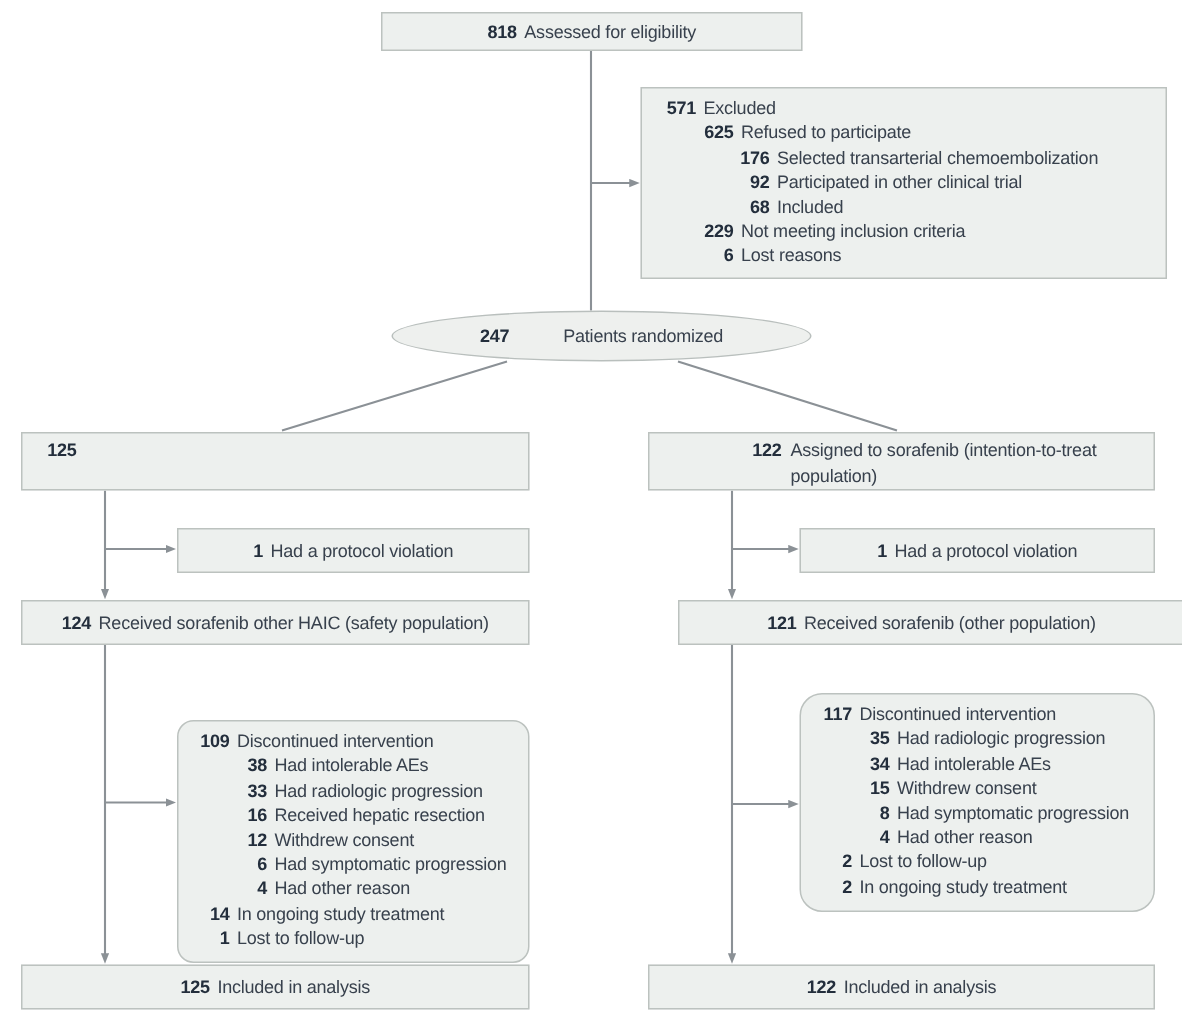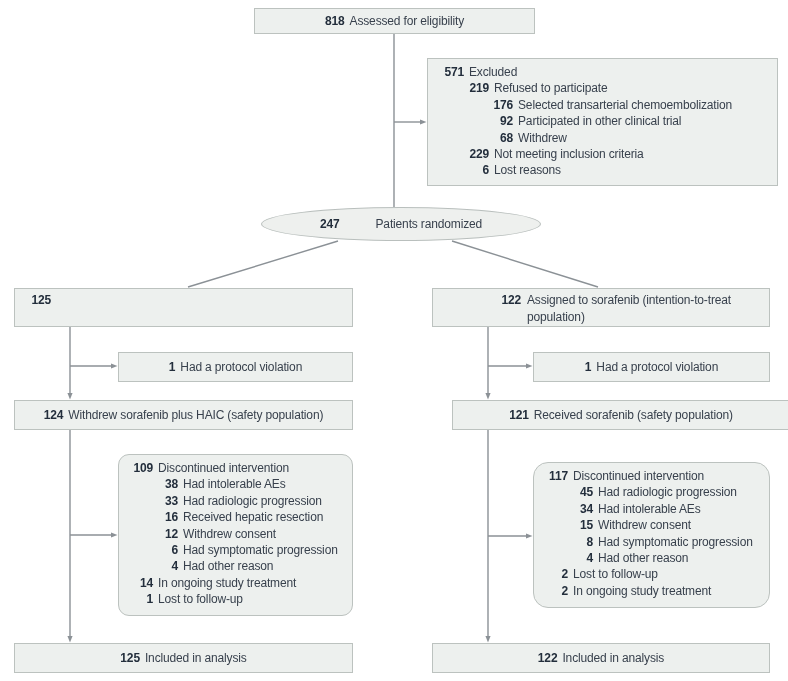--- a/index.html
+++ b/index.html
@@ -59,34 +59,34 @@
     <span class="num">818</span>
     <span>Assessed for eligibility</span>
   </div>
 
   <div class="node pad" style="left:427px; top:58px; width:351px; height:128px;">
     <div class="row lvl0">
       <span class="num">571</span>
       <span class="txt">Excluded</span>
     </div>
     <div class="row lvl1">
-      <span class="num">219</span>
+      <span class="num">625</span>
       <span class="txt">Refused to participate</span>
     </div>
     <div class="row lvl2">
       <span class="num">176</span>
       <span class="txt">Selected transarterial chemoembolization</span>
     </div>
     <div class="row lvl2">
       <span class="num">92</span>
       <span class="txt">Participated in other clinical trial</span>
     </div>
     <div class="row lvl2">
       <span class="num">68</span>
-      <span class="txt">Withdrew</span>
+      <span class="txt">Included</span>
     </div>
     <div class="row lvl1">
       <span class="num">229</span>
       <span class="txt">Not meeting inclusion criteria</span>
     </div>
     <div class="row lvl1">
       <span class="num">6</span>
       <span class="txt">Lost reasons</span>
     </div>
   </div>
@@ -100,24 +100,24 @@
     <span class="num">125</span>
   </div>
 
   <div class="node center" style="left:118px; top:352px; width:235px; height:30px;">
     <span class="num">1</span>
     <span>Had a protocol violation</span>
   </div>
 
   <div class="node center" style="left:14px; top:400px; width:339px; height:30px;">
     <span class="num">124</span>
-    <span>Withdrew sorafenib plus HAIC (safety population)</span>
-  </div>
-
-  <div class="node pad" style="left:118px; top:454px; width:235px; height:162px; padding-left:6px; padding-right:6px;border-radius:11px;">
+    <span>Received sorafenib other HAIC (safety population)</span>
+  </div>
+
+  <div class="node pad" style="left:118px; top:480px; width:235px; height:162px; padding-left:6px; padding-right:6px;border-radius:11px;">
     <div class="row lvl0">
       <span class="num">109</span>
       <span class="txt">Discontinued intervention</span>
     </div>
     <div class="row lvl1">
       <span class="num">38</span>
       <span class="txt">Had intolerable AEs</span>
     </div>
     <div class="row lvl1">
       <span class="num">33</span>
@@ -159,30 +159,30 @@
     <span class="txt">Assigned to sorafenib (intention-to-treat population)</span>
   </div>
 
   <div class="node center" style="left:533px; top:352px; width:237px; height:30px;">
     <span class="num">1</span>
     <span>Had a protocol violation</span>
   </div>
 
   <div class="node center" style="left:452px; top:400px; width:338px; height:30px;">
     <span class="num">121</span>
-    <span>Received sorafenib (safety population)</span>
+    <span>Received sorafenib (other population)</span>
   </div>
 
   <div class="node pad" style="left:533px; top:462px; width:237px; height:146px; padding-left:6px; padding-right:6px;border-radius:15px;">
     <div class="row lvl0">
       <span class="num">117</span>
       <span class="txt">Discontinued intervention</span>
     </div>
     <div class="row lvl1">
-      <span class="num">45</span>
+      <span class="num">35</span>
       <span class="txt">Had radiologic progression</span>
     </div>
     <div class="row lvl1">
       <span class="num">34</span>
       <span class="txt">Had intolerable AEs</span>
     </div>
     <div class="row lvl1">
       <span class="num">15</span>
       <span class="txt">Withdrew consent</span>
     </div>

